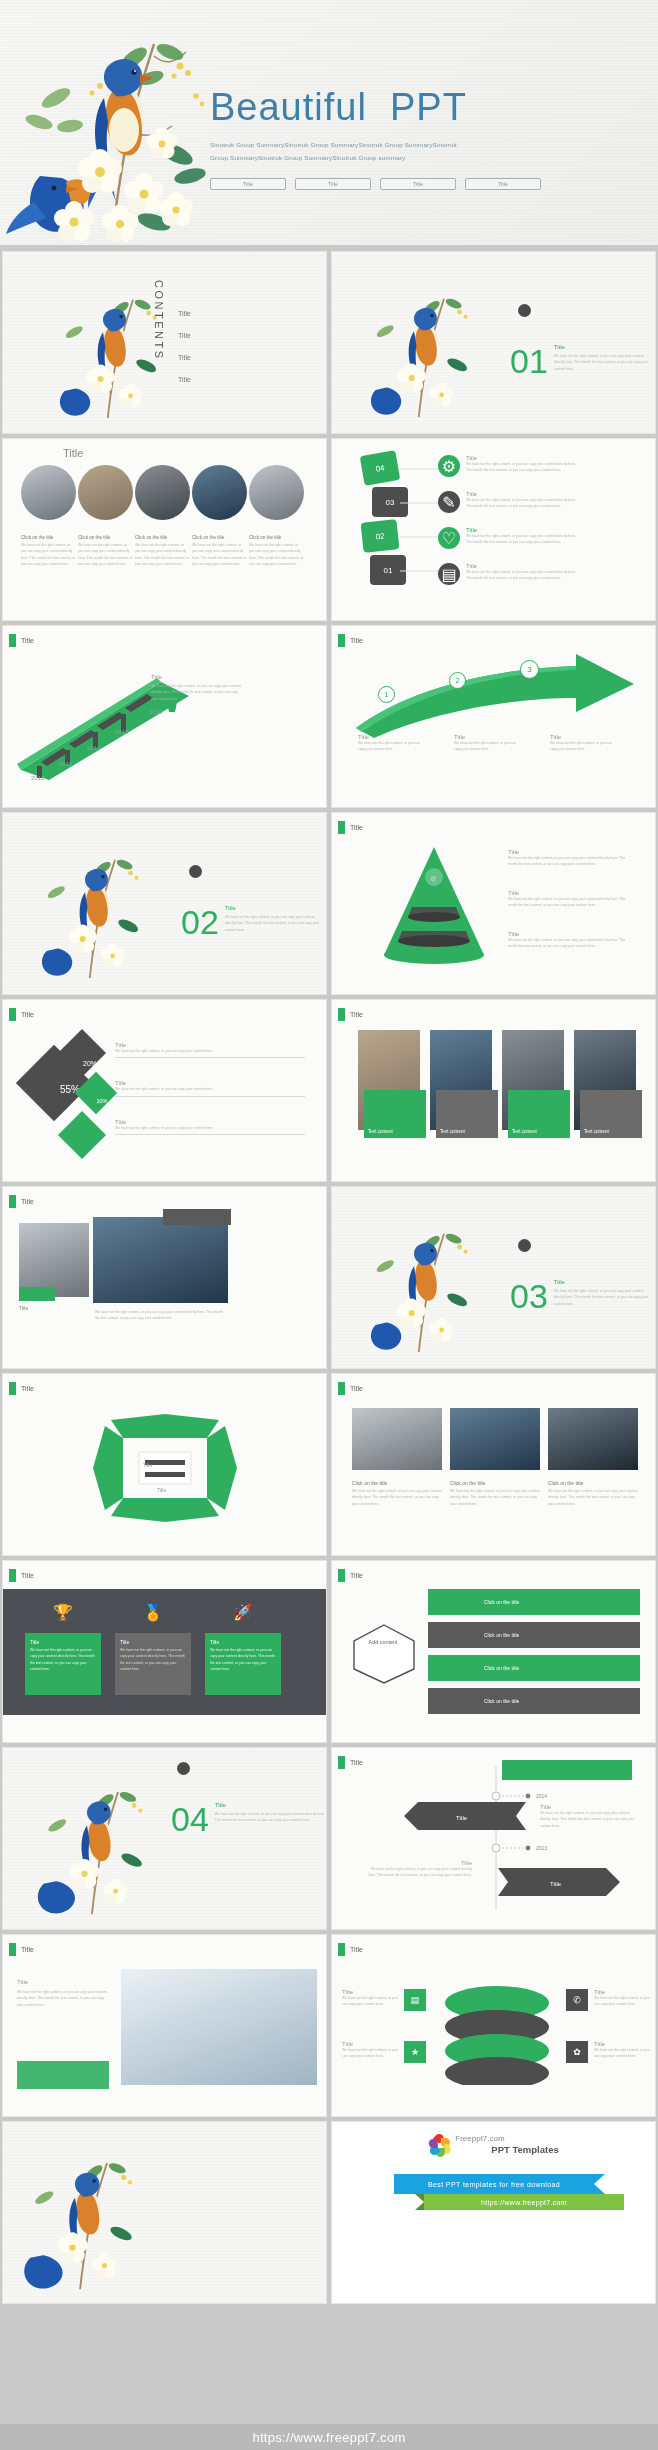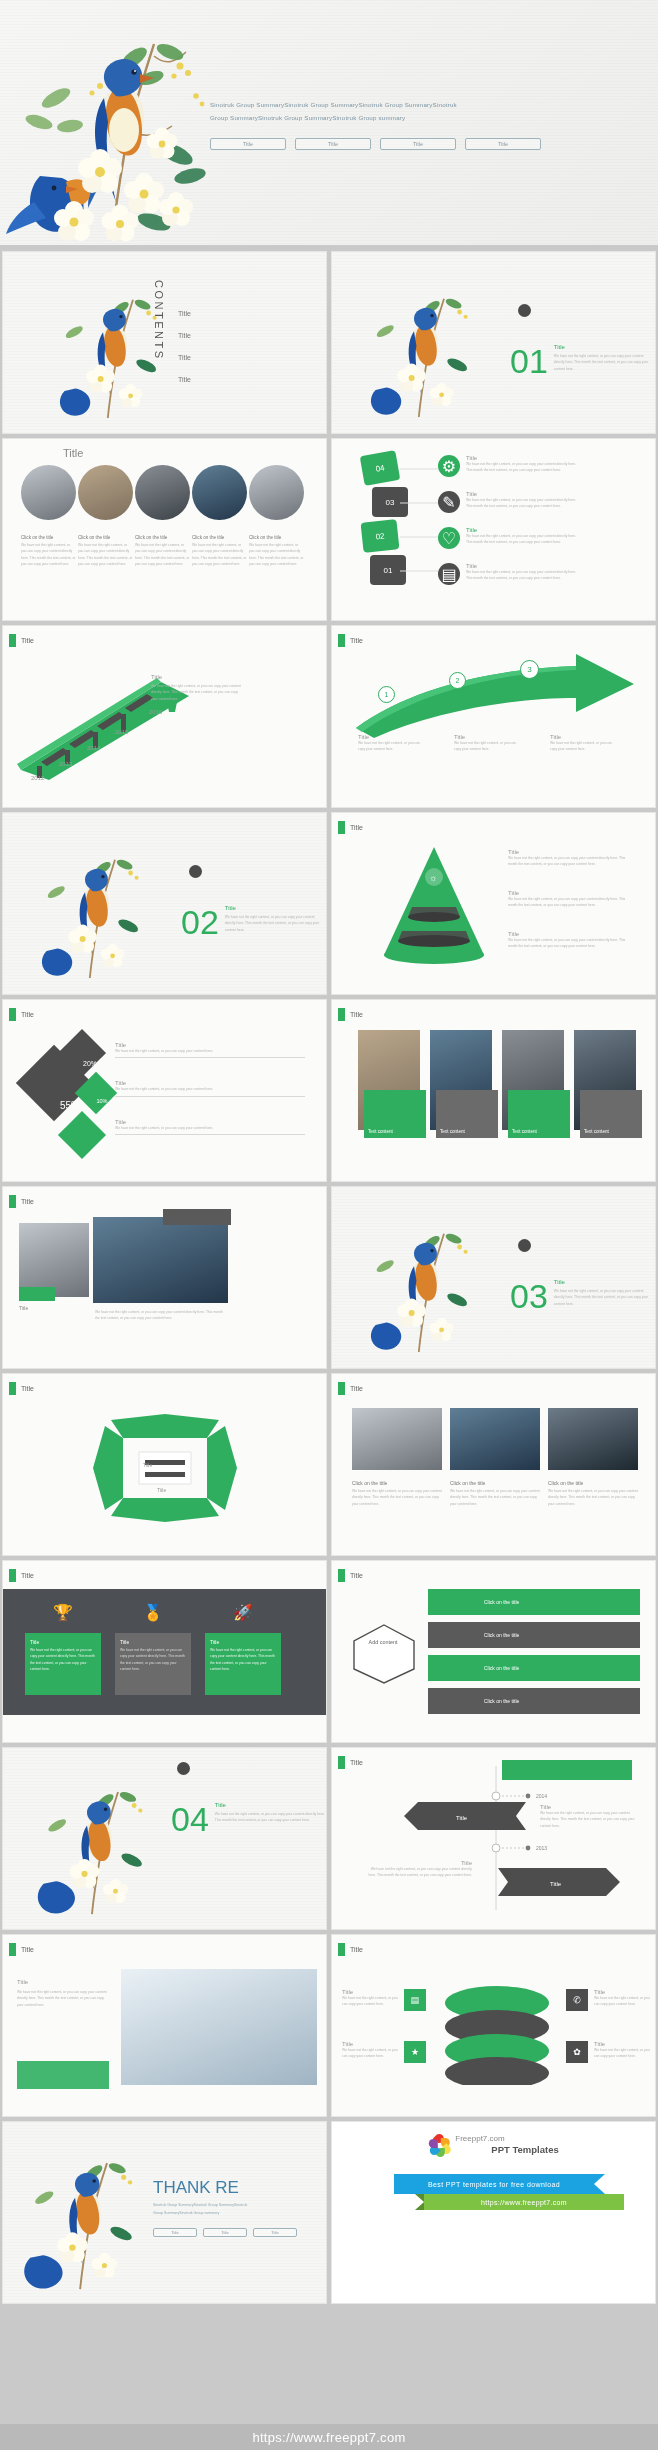--- a/index.html
+++ b/index.html
@@ -235,20 +235,21 @@
           <circle cx="5" cy="7" r="7.5" fill="#fffdf2"></circle>
             <circle cx="-5" cy="7" r="7.5" fill="#faf7e8"></circle>
           <circle cx="-8" cy="-3" r="7.5" fill="#fffdf2"></circle>
             <circle cx="0" cy="0" r="3.4" fill="#ecd257"></circle>
         </g>
       </g>
     </svg>
   </div>
 
   <div class="cover-right">
+    <div class="cover-title">Beautiful  PPT</div>
     <div class="cover-sub">
       <div>Sinotruk Group SummarySinotruk Group SummarySinotruk Group SummarySinotruk</div>
       <div>Group SummarySinotruk Group SummarySinotruk  Group summary</div>
     </div>
     <div class="cover-btns">
       <div class="cover-btn">Title</div>
       <div class="cover-btn">Title</div>
       <div class="cover-btn">Title</div>
       <div class="cover-btn">Title</div>
     </div>
@@ -575,21 +576,21 @@
     </div>
   </div>
 
   <div class="cell">
     <div class="slide">
       <div class="tab">
         <div class="sq"></div>
         <div class="lbl">Title</div>
       </div>
       <div style="position:absolute;left:24px;top:56px;width:54px;height:54px;background:#4d4d4d;transform:rotate(45deg)"></div>
-      <div style="position:absolute;left:40px;top:78px;width:54px;height:54px;color:#fff;font-size:10px;display:flex;align-items:center;justify-content:center">55%</div>
+      <div style="position:absolute;left:40px;top:62px;width:54px;height:54px;color:#fff;font-size:10px;display:flex;align-items:center;justify-content:center">55%</div>
       <div style="position:absolute;left:62px;top:36px;width:34px;height:34px;background:#4d4d4d;transform:rotate(45deg)"></div>
       <div style="position:absolute;left:70px;top:46px;width:34px;height:34px;color:#fff;font-size:7px;display:flex;align-items:center;justify-content:center">20%</div>
       <div style="position:absolute;left:78px;top:78px;width:30px;height:30px;background:#2fae5f;transform:rotate(45deg)"></div>
       <div style="position:absolute;left:84px;top:86px;width:30px;height:30px;color:#fff;font-size:5.5px;display:flex;align-items:center;justify-content:center">10%</div>
       <div style="position:absolute;left:62px;top:118px;width:34px;height:34px;background:#2fae5f;transform:rotate(45deg)"></div>
       <div style="position:absolute;left:112px;top:42px;width:190px;display:flex;flex-direction:column;gap:22px">
         <div>
           <div class="t-sm" style="color:#999">Title</div>
           <div class="lorem">We have not the right content, or you can copy your content here.</div>
           <div class="line" style="margin-top:3px"></div>
@@ -973,32 +974,20 @@
         <g transform="translate(146,178)">
             <circle cx="0" cy="-11" r="9" fill="#fffdf2"></circle>
             <circle cx="11" cy="-3" r="9" fill="#fdfbef"></circle>
             <circle cx="7" cy="10" r="9" fill="#fffdf2"></circle>
             <circle cx="-7" cy="10" r="9" fill="#faf7e8"></circle>
             <circle cx="-11" cy="-3" r="9" fill="#fffdf2"></circle>
             <circle cx="0" cy="0" r="4" fill="#ecd257"></circle>
           </g>
         <path d="M30 166 C16 180 18 200 34 210 C52 220 76 210 80 194 C84 178 66 164 50 162Z" fill="#1f58ad"></path>
       </svg>
-      <div style="position:absolute;left:150px;top:56px">
-        <div style="font-size:17px;color:#3f7fa8">THANK RE</div>
-        <div style="font-size:3.6px;color:#90a6b2;line-height:2.2;margin-top:4px;max-width:150px">
-          <div>Sinotruk Group SummarySinotruk Group SummarySinotruk</div>
-          <div>Group SummarySinotruk  Group summary</div>
-        </div>
-        <div style="display:flex;gap:6px;margin-top:10px">
-          <div class="cover-btn" style="width:44px;height:9px;font-size:4px">Title</div>
-          <div class="cover-btn" style="width:44px;height:9px;font-size:4px">Title</div>
-          <div class="cover-btn" style="width:44px;height:9px;font-size:4px">Title</div>
-        </div>
-      </div>
     </div>
   </div>
 
   <div class="cell">
     <div class="promo">
       <div class="promo-logo">
         <div class="pinwheel">
           <i style="background:#e8332a;left:6px;top:0;transform:rotate(45deg)"></i>
           <i style="background:#f5a623;left:12px;top:4px;transform:rotate(90deg)"></i>
           <i style="background:#f5e04b;left:13px;top:11px;transform:rotate(135deg)"></i>

